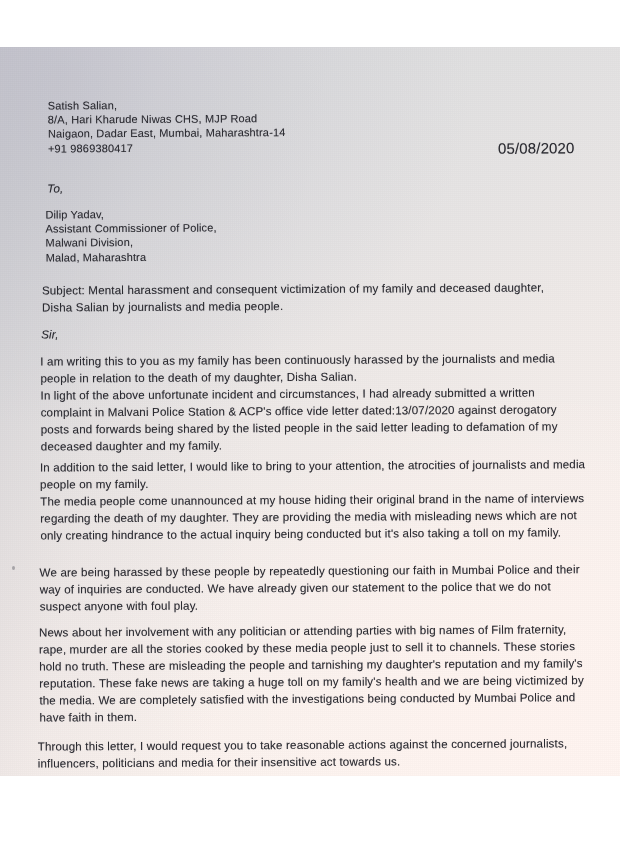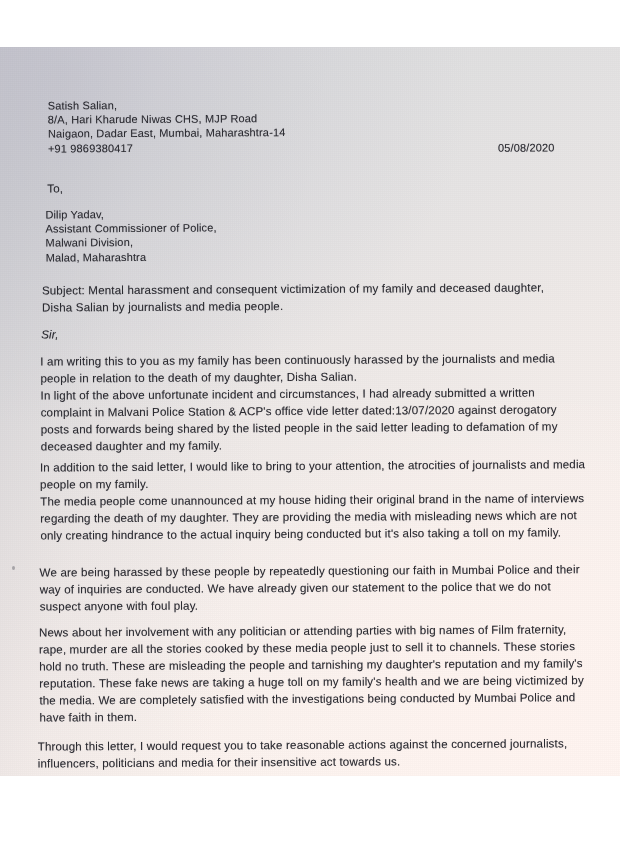--- a/index.html
+++ b/index.html
@@ -68,22 +68,22 @@
     white-space: pre-wrap;
     text-shadow: 0 0 .7px rgba(60,60,70,.40);
   }
   .small {
     font-size: 11px;
     line-height: 14.2px;
   }
 
   
   #sender-block   { left: 50px;  top: 50px;  width: 420px; }
-  #date-text      { left: 500px; top: 94px;  width: 110px; font-size: 11px; }
-  #to-label       { left: 49px;  top: 131px; }
+  #date-text      { left: 500px; top: 94px;  width: 110px; font-size: 15px; }
+  #to-label       { left: 49px;  top: 131px; font-style: italic; }
   #recipient-block{ left: 47px;  top: 159px; width: 420px; }
   #subject-block  { left: 43px;  top: 233px; width: 520px; }
   #salutation     { left: 42px;  top: 277px; font-style: italic; }
   #para-1         { left: 41px;  top: 304px; width: 545px; }
   #para-2         { left: 40px;  top: 410px; width: 551px; }
   #para-3         { left: 39px;  top: 515px; width: 552px; }
   #para-4         { left: 38px;  top: 575px; width: 554px; }
   #para-5         { left: 36px;  top: 689px; width: 552px; }
   #closing-block  { left: 35px;  top: 805px; width: 260px; }
 

